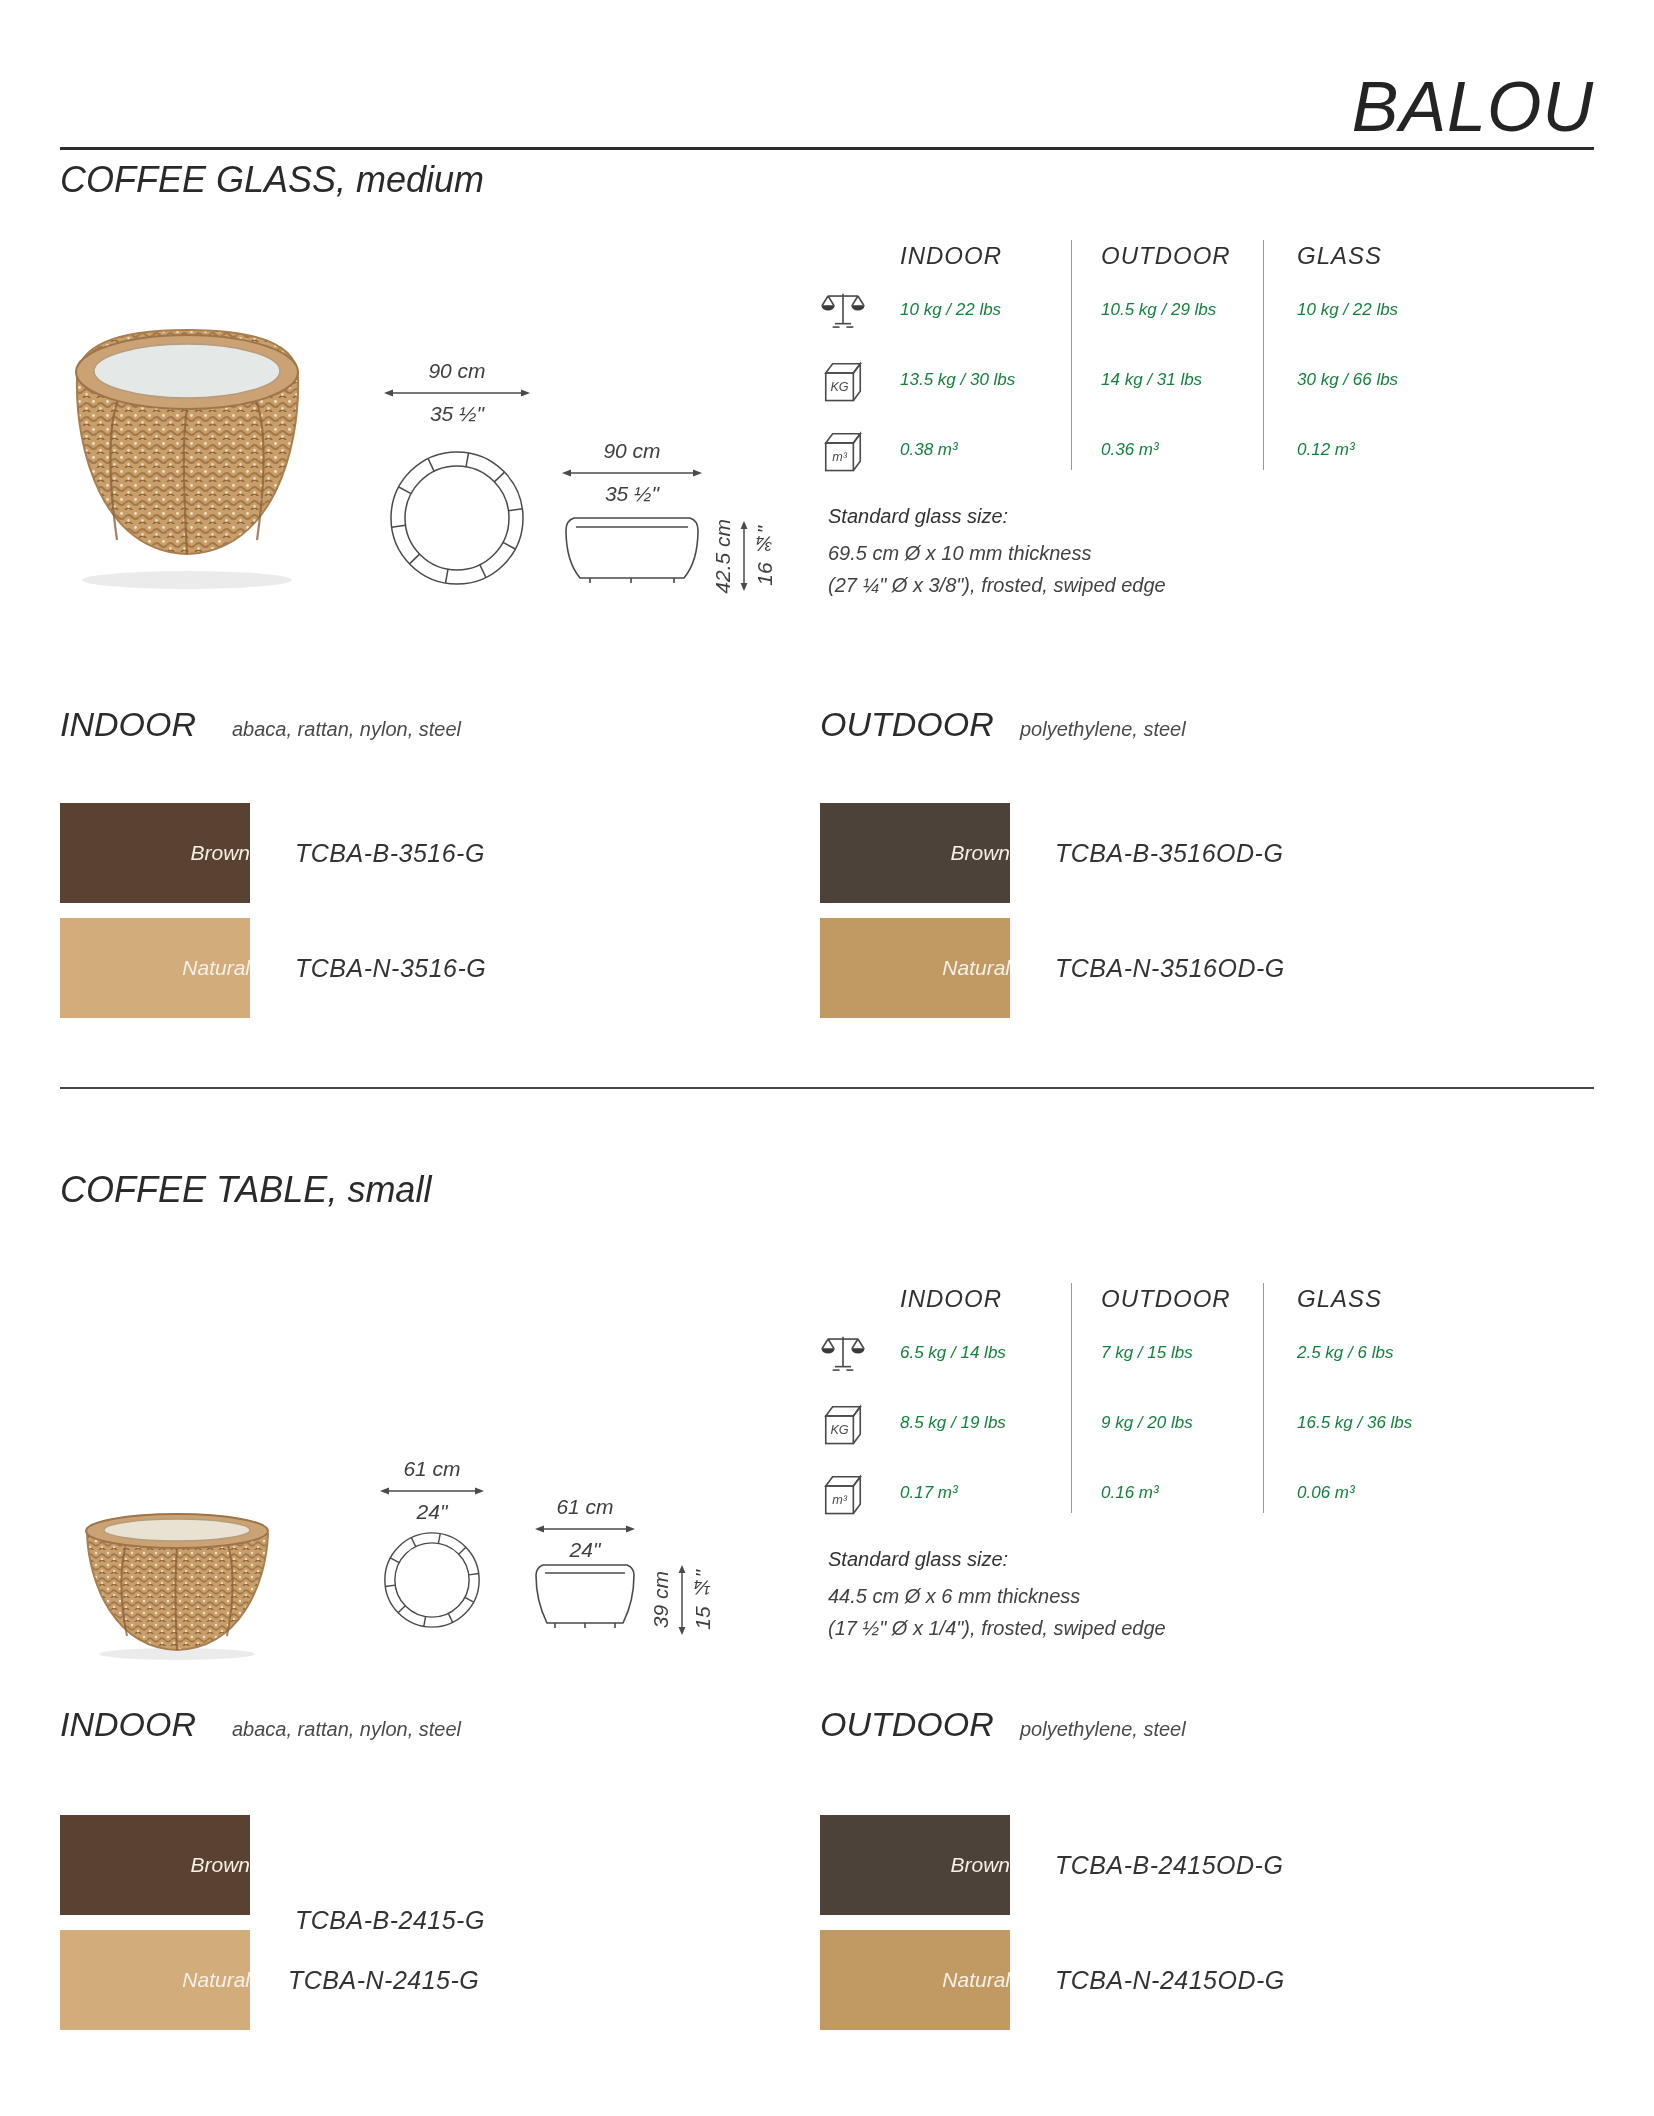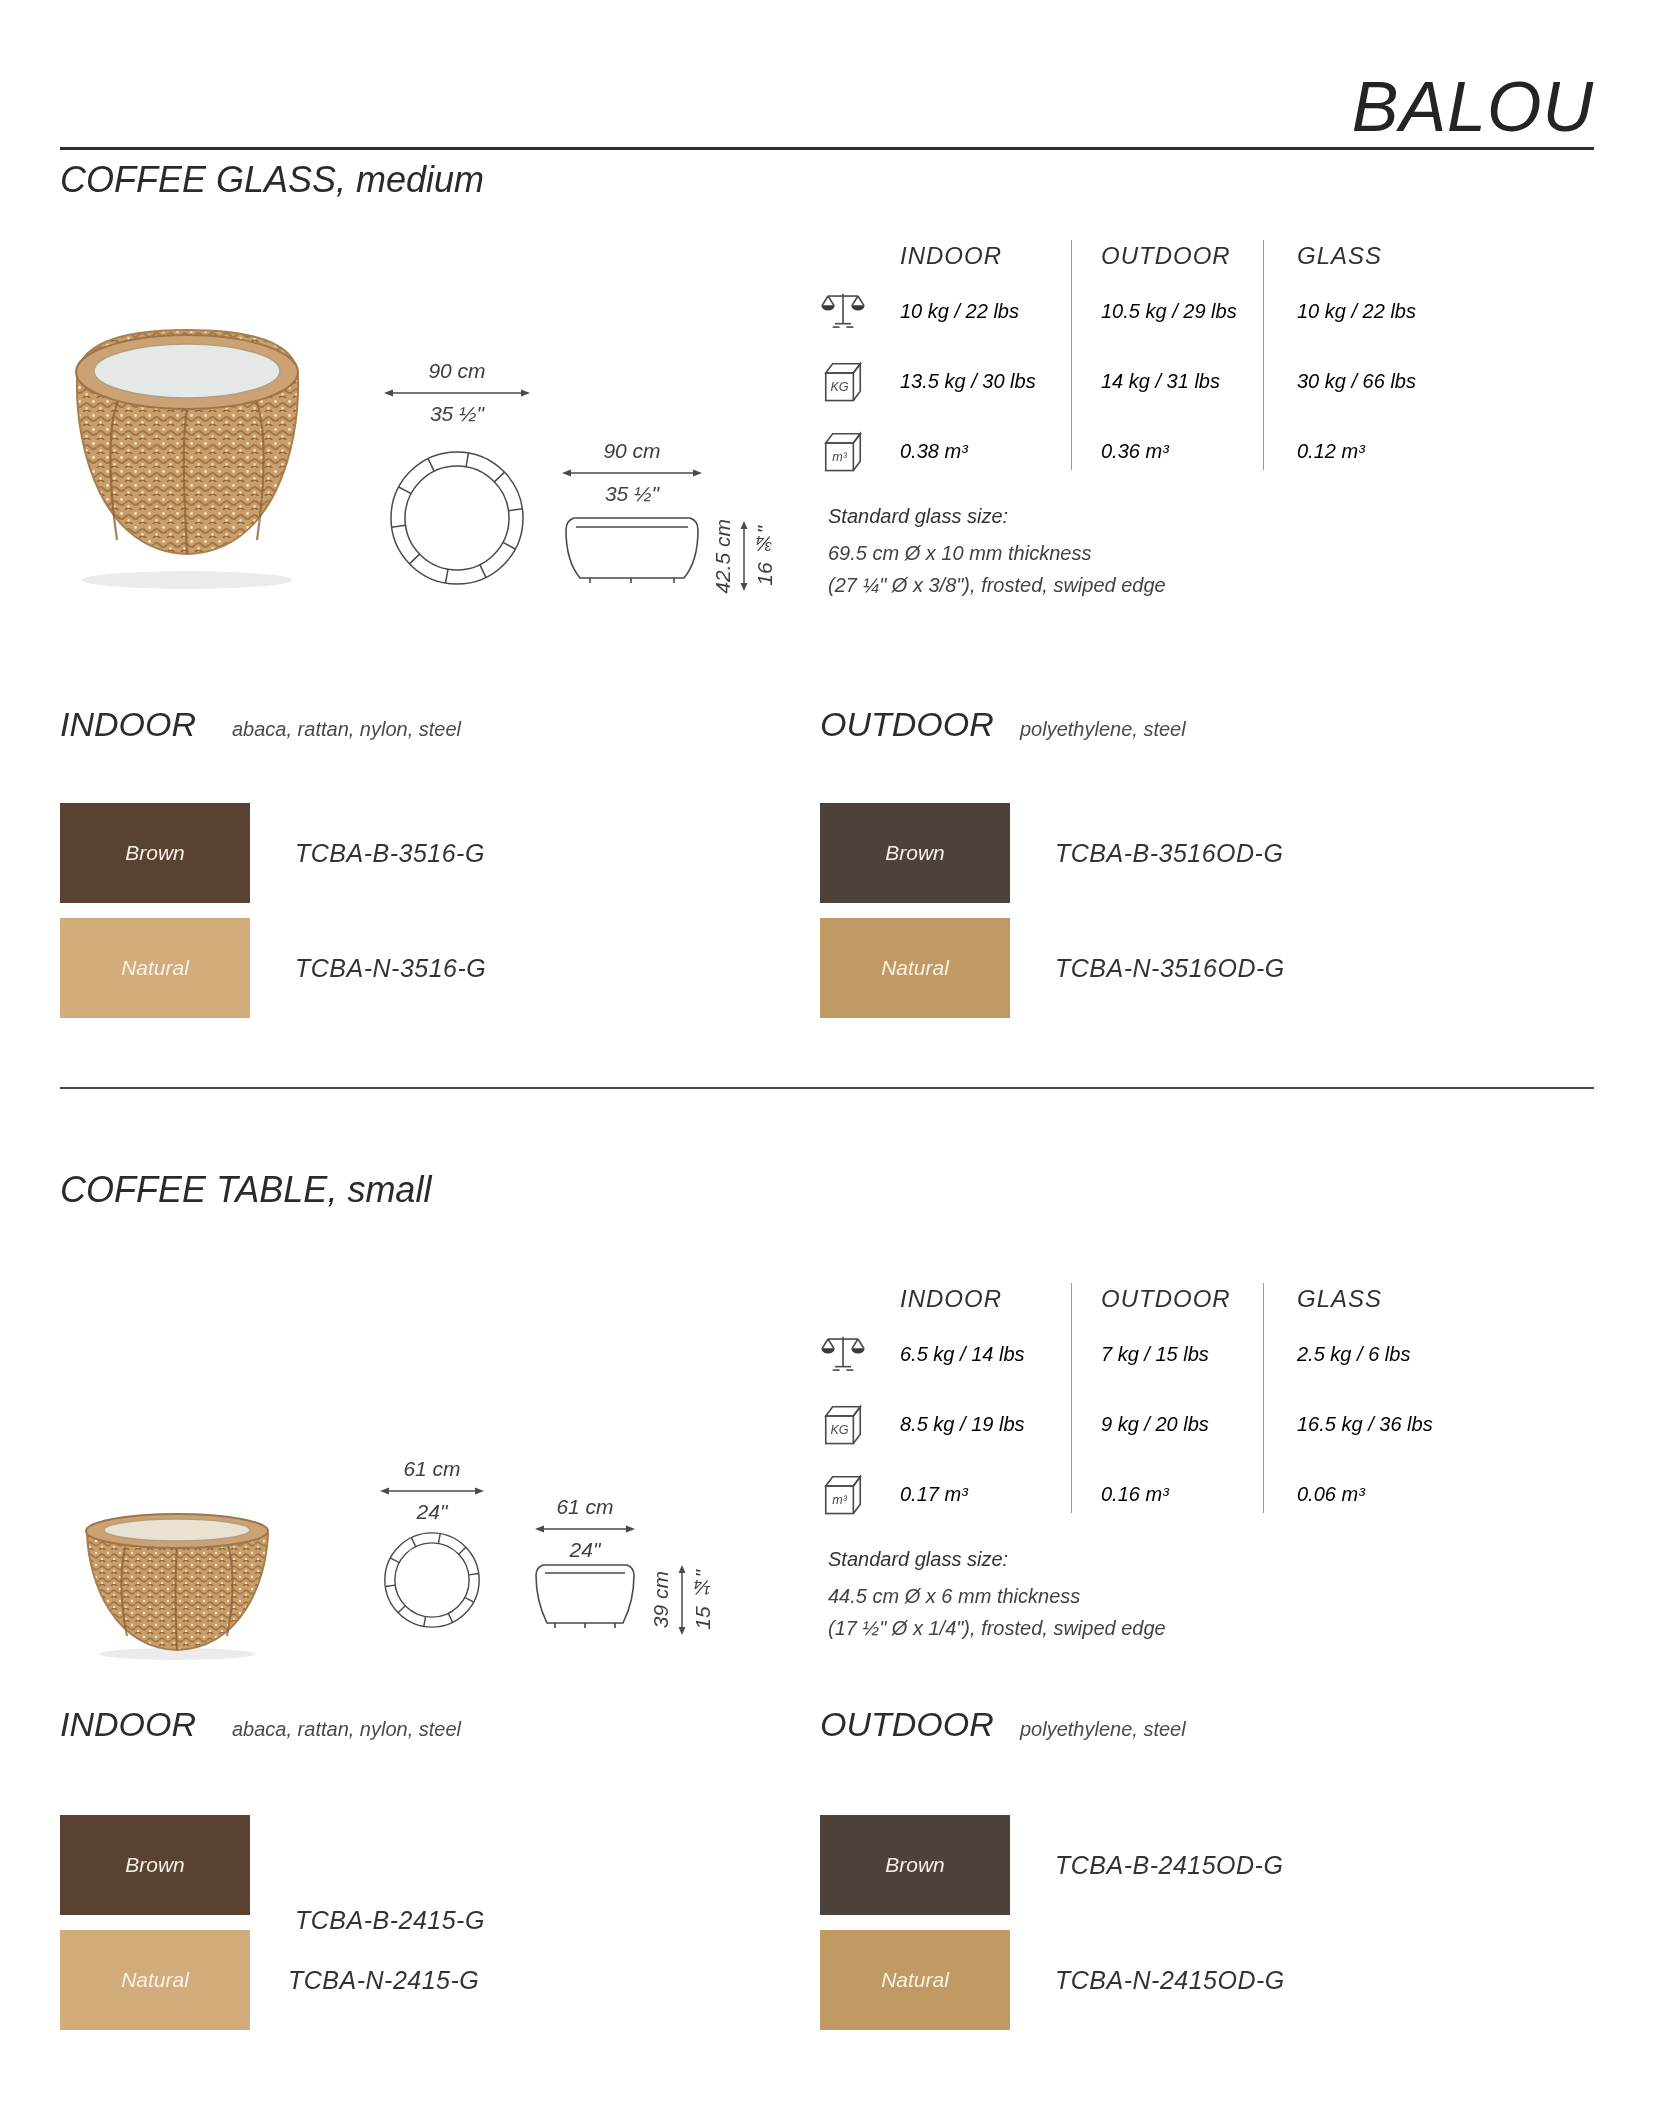--- a/index.html
+++ b/index.html
@@ -13,26 +13,26 @@
   .dim{position:absolute;display:flex;flex-direction:column;align-items:center;width:160px;}
   .dim .t{font-size:21px;line-height:26px;white-space:nowrap;color:#3f3f3f;}
   .harrow{display:block;margin:3px 0 2px 0;}
   .drawing{position:absolute;}
   .vdim{position:absolute;display:flex;align-items:center;gap:3px;}
   .vtext{writing-mode:vertical-rl;transform:rotate(180deg);font-size:21px;line-height:22px;color:#3f3f3f;white-space:nowrap;}
   .spec{position:absolute;width:700px;height:430px;}
   .spec .ch{position:absolute;top:10px;font-size:24px;letter-spacing:1px;color:#303030;white-space:nowrap;}
   .spec .vd{position:absolute;top:8px;height:230px;width:1px;background:#9a9a9a;}
   .spec .ic{position:absolute;left:0;}
-  .spec .v{position:absolute;font-size:20px;color:#000000;white-space:nowrap;}
+  .spec .v{position:absolute;font-size:17px;color:#15803d;white-space:nowrap;}
   .glass-label{position:absolute;left:8px;font-size:20px;color:#323232;white-space:nowrap;}
   .glass-line{position:absolute;left:8px;font-size:20px;color:#424242;white-space:nowrap;}
   .mat-h{position:absolute;font-size:34px;line-height:1.1;color:#2c2c2c;}
   .mat-sub{position:absolute;font-size:20px;color:#4a4a4a;white-space:nowrap;}
-  .swatch{position:absolute;width:190px;height:100px;display:flex;align-items:center;justify-content:center;}
+  .swatch{position:absolute;width:190px;height:100px;display:flex;align-items:center;justify-content:flex-end;}
   .swatch span{font-size:21px;color:#f6f0e6;}
   .code{position:absolute;font-size:25px;color:#333333;letter-spacing:0.5px;white-space:nowrap;}
 </style>
 </head>
 <body>
 
 <div class="page">
 
   <div class="brand">BALOU</div>
   <div class="rule"></div>

